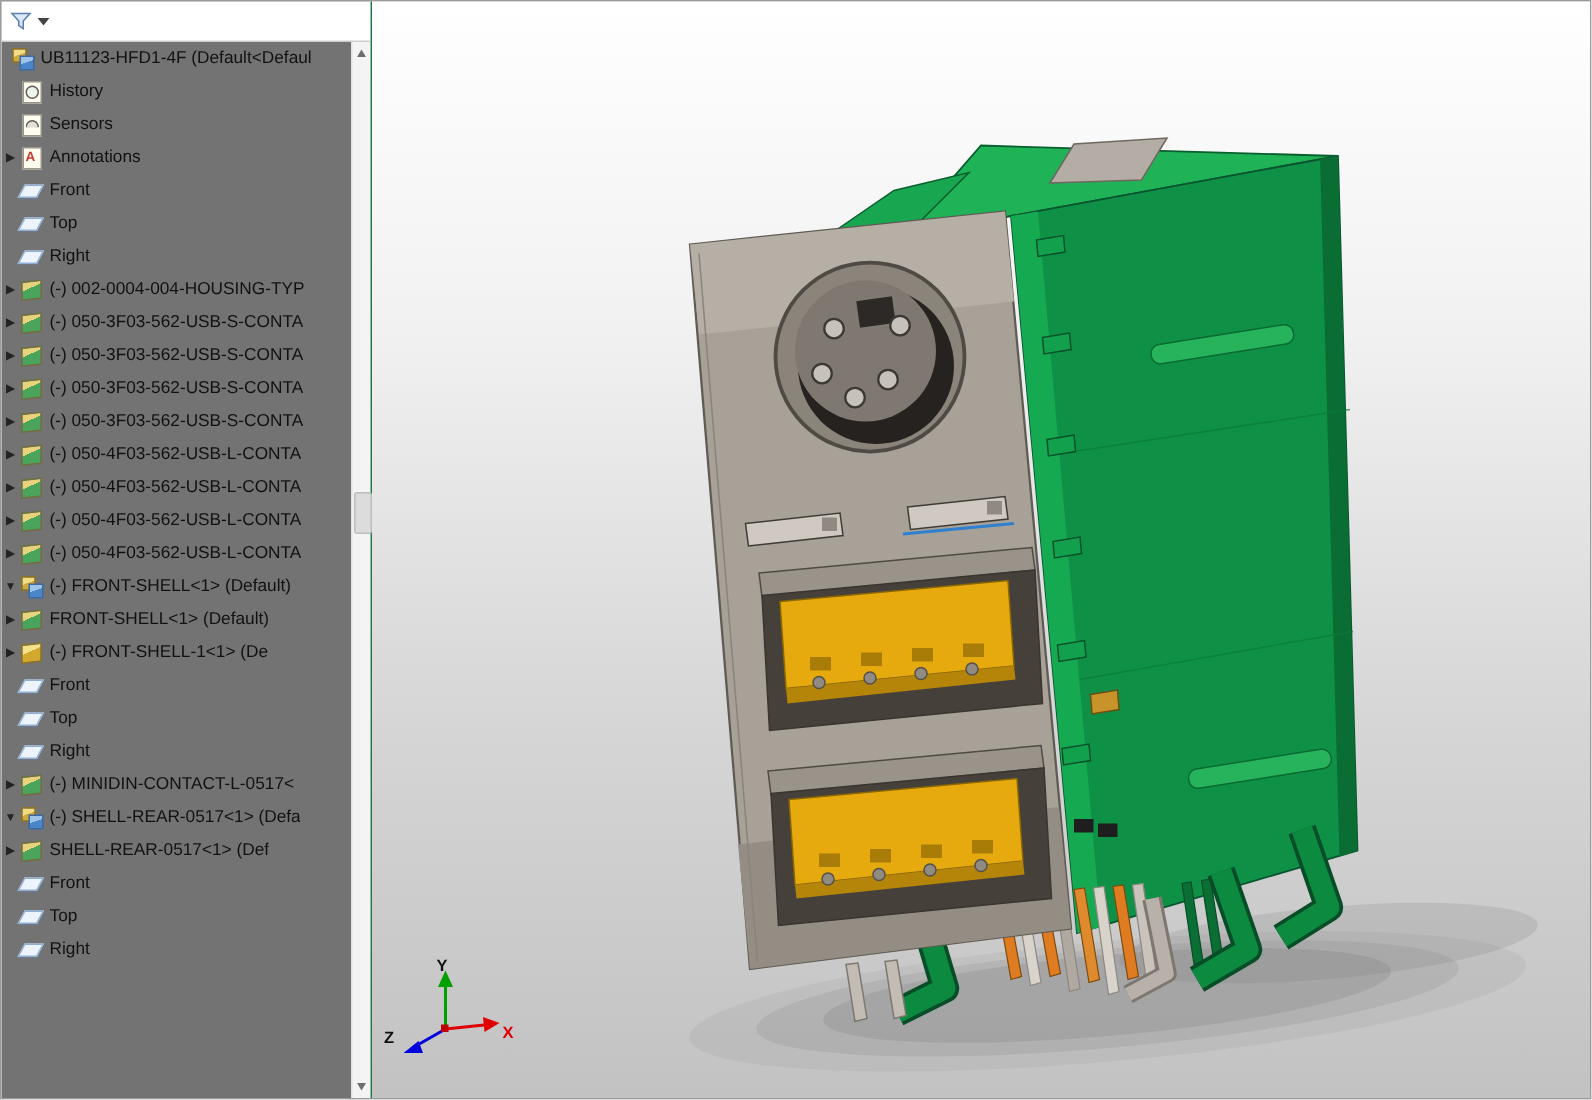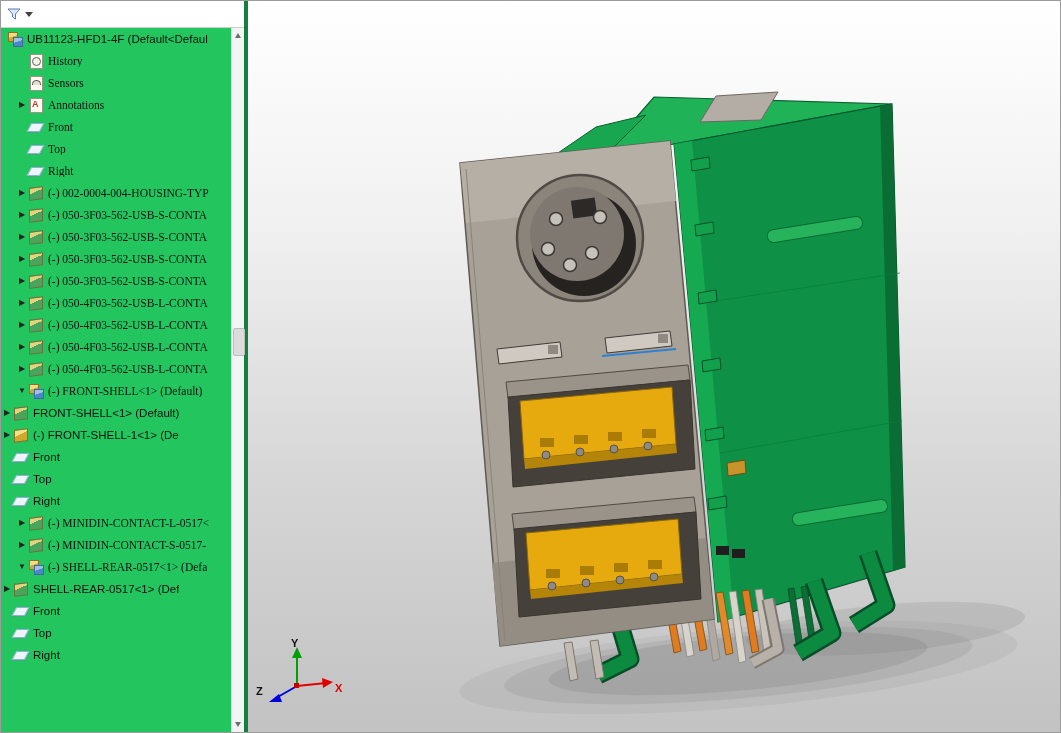--- a/index.html
+++ b/index.html
@@ -1,25 +1,25 @@
 <!DOCTYPE html>
 <html><head>
 <meta charset="utf-8">
 <style>
   html,body{margin:0;padding:0;background:#e8e8e8;font-family:"Liberation Sans",sans-serif;}
   .app{position:relative;width:1061px;height:733px;border:1px solid #9b9b9b;box-sizing:border-box;overflow:hidden;background:#fff;}
 
   
-  .tree-panel{position:absolute;left:0;top:0;width:247px;height:100%;background:#22c55e;border-right:4px solid #15803d;box-sizing:border-box;text-align:right;}
+  .tree-panel{position:absolute;left:0;top:0;width:247px;height:100%;background:#737373;border-right:1px solid #15803d;box-sizing:border-box;text-align:right;}
   .filterbar{height:27px;border-bottom:1px solid #cdcdcd;display:flex;align-items:center;padding-left:5px;background:#fff;box-sizing:border-box;}
   .caret{width:0;height:0;border-left:4px solid transparent;border-right:4px solid transparent;border-top:5px solid #444;margin-left:3px;}
   .tree-list{position:absolute;left:0;top:27px;right:0;bottom:0;overflow:hidden;}
   .trow{display:flex;align-items:center;height:22px;padding-right:15px;white-space:nowrap;overflow:hidden;font-size:11.5px;color:#111;cursor:default;}
   .ind0{padding-left:6px;}
-  .ind1{padding-left:15px;font-family:Liberation Serif, serif;}
+  .ind1{padding-left:0;}
   .ind2{}
   .arw{width:12px;flex:none;display:inline-block;text-align:center;font-size:8px;color:#222;line-height:22px;}
   .arw[data-arrow="collapsed"]::before{content:"▶";}
   .arw[data-arrow="expanded"]::before{content:"▼";}
   .lbl{overflow:hidden;text-overflow:clip;}
 
   
   .ticon{width:17px;height:16px;position:relative;margin-right:3px;flex:none;}
   .ticon[data-icon="history"]::before,
   .ticon[data-icon="sensors"]::before,
@@ -174,25 +174,20 @@
           <span class="arw" data-arrow=""></span>
           <span class="ticon" data-icon="plane"></span>
           <span class="lbl">Right</span>
         </div>
       <div class="trow ind1">
           <span class="arw" data-arrow="collapsed"></span>
           <span class="ticon" data-icon="part"></span>
           <span class="lbl">(-) MINIDIN-CONTACT-L-0517&lt;</span>
         </div>
       <div class="trow ind1">
-          <span class="arw" data-arrow="collapsed"></span>
-          <span class="ticon" data-icon="part"></span>
-          <span class="lbl">(-) MINIDIN-CONTACT-S-0517-</span>
-        </div>
-      <div class="trow ind1">
           <span class="arw" data-arrow="expanded"></span>
           <span class="ticon" data-icon="asm"></span>
           <span class="lbl">(-) SHELL-REAR-0517&lt;1&gt; (Defa</span>
         </div>
       <div class="trow ind2">
           <span class="arw" data-arrow="collapsed"></span>
           <span class="ticon" data-icon="part"></span>
           <span class="lbl">SHELL-REAR-0517&lt;1&gt; (Def</span>
         </div>
       <div class="trow ind2">

